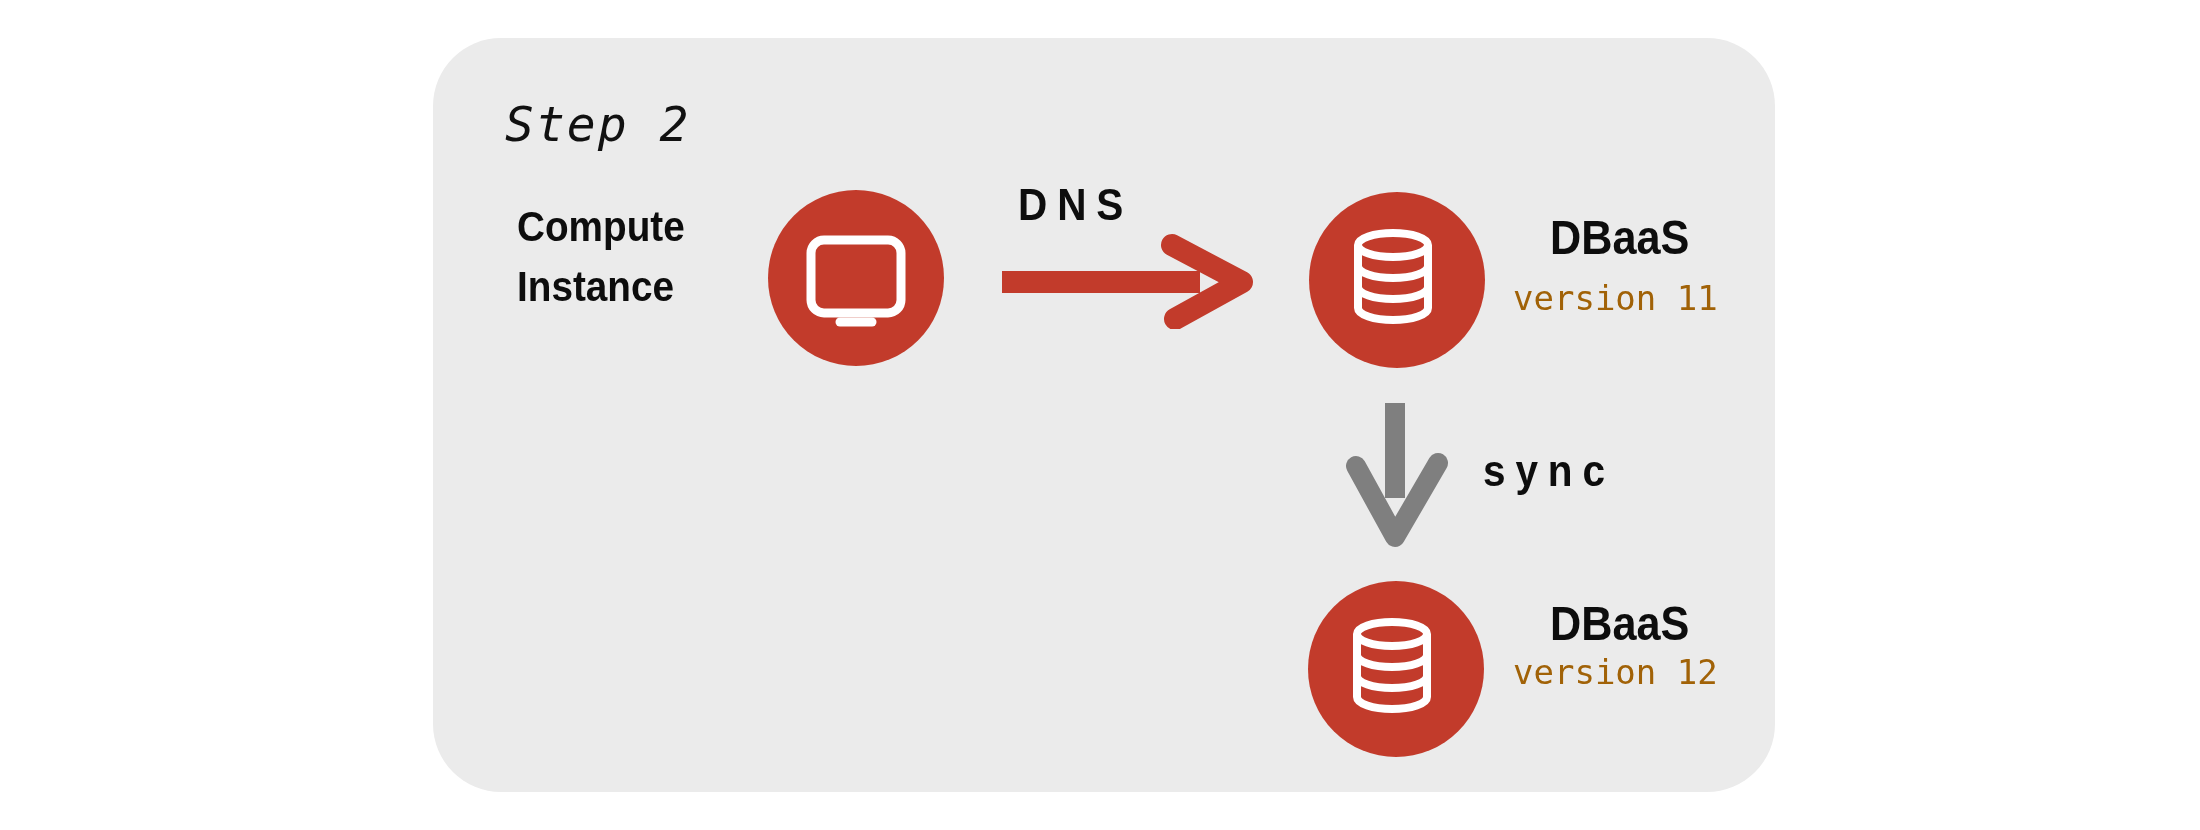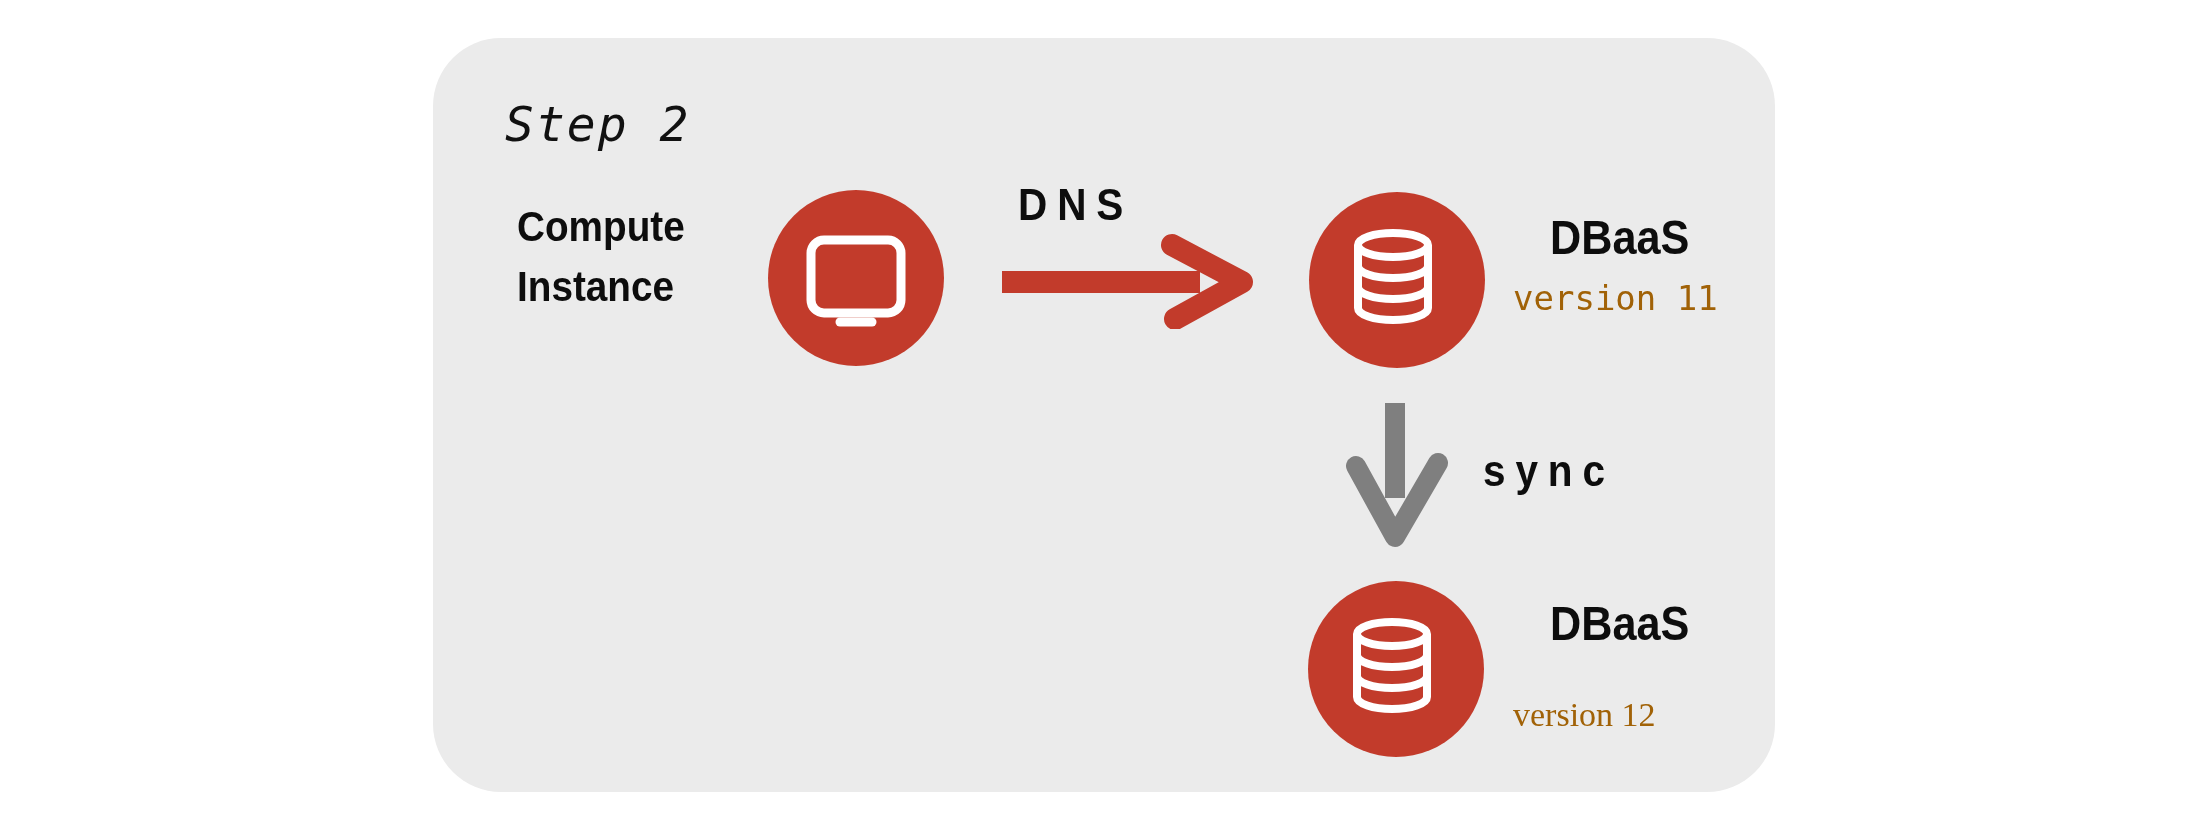--- a/index.html
+++ b/index.html
@@ -61,21 +61,21 @@
   .dbaas2-title { left: 1550px; top: 600px; }
   .node-sub {
     position: absolute;
     font-family: "DejaVu Sans Mono", monospace;
     font-size: 34px;
     line-height: 1;
     color: #a16207;
     white-space: nowrap;
   }
   .dbaas1-sub { left: 1513px; top: 281px; }
-  .dbaas2-sub { left: 1513px; top: 698px; font-family: Liberation Serif, serif; }
+  .dbaas2-sub { left: 1513px; top: 655px; }
   .node-circle {
     position: absolute;
     width: 176px; height: 176px;
     border-radius: 50%;
     background: var(--accent_red, #c23b2b);
     display: flex;
     align-items: center;
     justify-content: center;
   }
   .circle-compute { left: 768px; top: 190px; }

